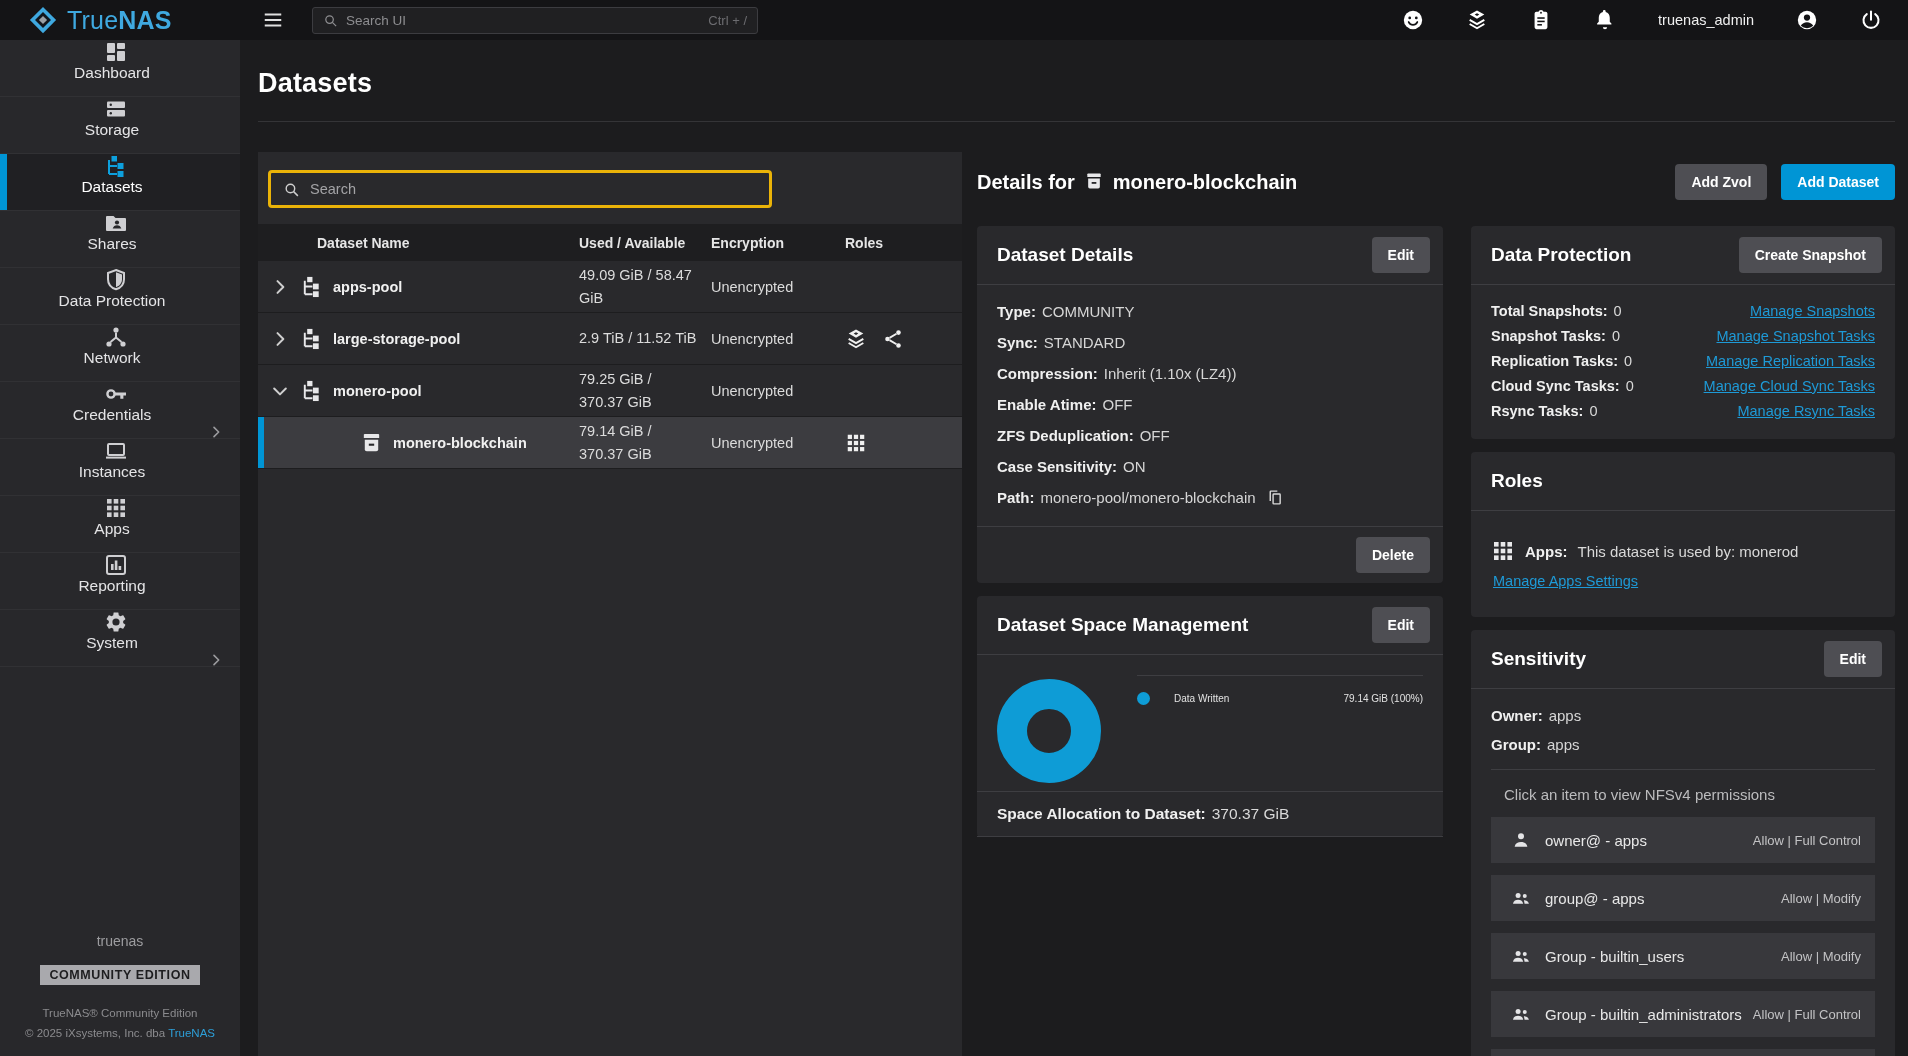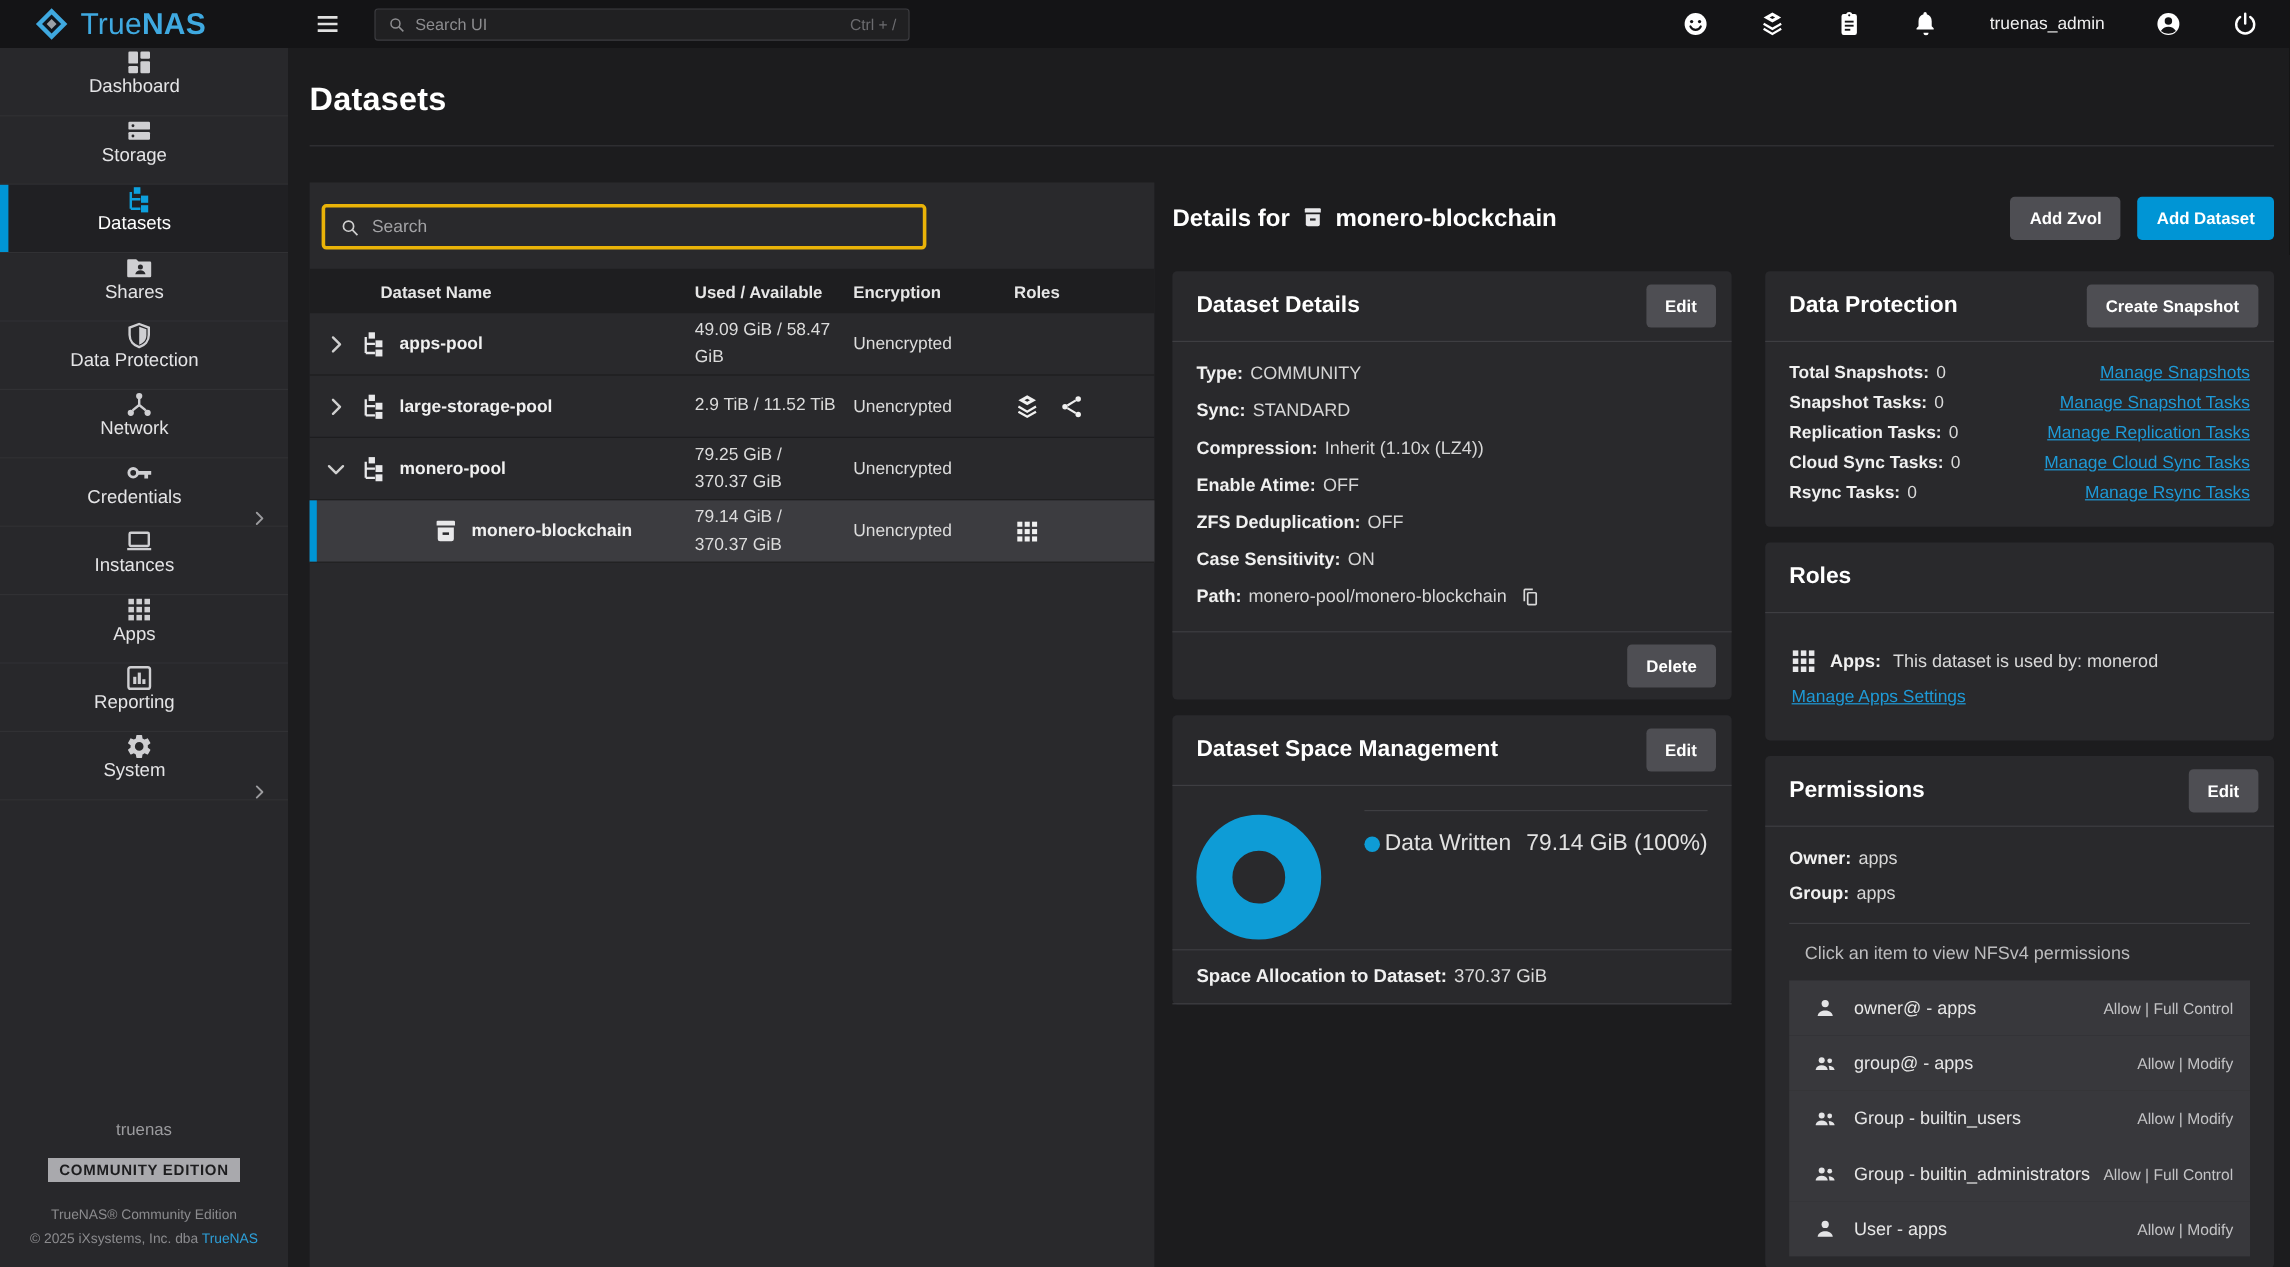--- a/index.html
+++ b/index.html
@@ -106,21 +106,21 @@
   .copy-ic svg { width:100%; height:100%; }
   .card-foot { display:flex; justify-content:flex-end; padding:10px 13px; }
 
   
   .space-top { display:flex; align-items:flex-start; padding:20px 20px 8px; }
   .donut { width:104px; height:104px; border-radius:50%; border:30px solid #0e9cd6; flex:none; margin-top:4px; }
   .space-right { flex:1; margin-left:36px; }
   .alloc { font-size:19px; font-weight:700; color:#f2f2f2; padding:6px 0 14px; }
   .alloc span { color:#fff; margin-left:6px; }
   .legend-div { height:1px; background:#3e3e42; }
-  .legend-row { display:flex; align-items:center; gap:4px; padding:16px 0; font-size:19px; color:#e2e2e2; }
+  .legend-row { display:flex; align-items:center; gap:24px; padding:16px 0; font-size:10px; color:#e2e2e2; }
   .dot { width:13px; height:13px; border-radius:50%; background:#0e9cd6; flex:none; }
   .legend-val { margin-left:auto; color:#e2e2e2; }
   .space-line { padding:13px 20px; font-size:15.5px; color:#d9d9d9; }
   .space-line b { color:#f0f0f0; margin-right:6px; }
   .quota-row { display:flex; align-items:center; padding:0 20px; margin:12px 0; font-size:14.5px; color:#d9d9d9; }
   .quota-row b { color:#f0f0f0; margin-right:6px; }
   .link { color:#1e9ad7; text-decoration:underline; cursor:pointer; margin-left:auto; font-size:14.5px; }
   .quotas { padding-bottom:8px; }
 
   
@@ -133,21 +133,21 @@
   .roles-body .ricon { width:24px; height:24px; color:#e8e8ea; flex:none; }
   .roles-body .ricon svg { width:100%; height:100%; }
   .roles-body b { color:#f0f0f0; }
   .roles-body .link { margin-left:2px; }
 
   
   .perm-owner { font-size:15px; margin-bottom:12px; color:#d6d6d6; }
   .perm-owner b { color:#f0f0f0; margin-right:6px; }
   .perm-div { height:1px; background:#3e3e42; margin:16px 0 0; }
   .perm-hint { font-size:15px; color:#bcbcbe; padding:16px 0 14px 13px; }
-  .perm-item { display:flex; align-items:center; background:#38383c; min-height:46px; margin-bottom:0;
+  .perm-item { display:flex; align-items:center; background:#38383c; min-height:46px; margin-bottom:12px;
     padding:0 14px; cursor:pointer; }
   .perm-item .picon { width:20px; height:20px; color:#e4e4e6; margin:0 14px 0 6px; flex:none; }
   .perm-item .picon svg { width:100%; height:100%; }
   .perm-name { font-size:15px; color:#e8e8e8; }
   .perm-level { margin-left:auto; font-size:13px; color:#c3c3c5; }
 </style>
 </head>
 <body>
 
 <div class="app">
@@ -629,21 +629,21 @@
                         <rect x="16.4" y="16.4" width="4.6" height="4.6"></rect>
                       </svg></span>
                   <b>Apps:</b>
                   <span>This dataset is used by: monerod</span>
                   <a class="link">Manage Apps Settings</a>
                 </div>
               </div>
 
               <div class="card">
                 <div class="card-head">
-                  <span class="card-title">Permissions</span>
+                  <span class="card-title">Sensitivity</span>
                   <button class="btn btn-gray">Edit</button>
                 </div>
                 <div class="card-divider"></div>
                 <div class="card-body" style="padding-bottom:10px;">
                   <div class="perm-owner"><b>Owner:</b><span>apps</span></div>
                   <div class="perm-owner"><b>Group:</b><span>apps</span></div>
                   <div class="perm-div"></div>
                   <div class="perm-hint">Click an item to view NFSv4 permissions</div>
                   <div id="perm-items">
                       <div class="perm-item">

